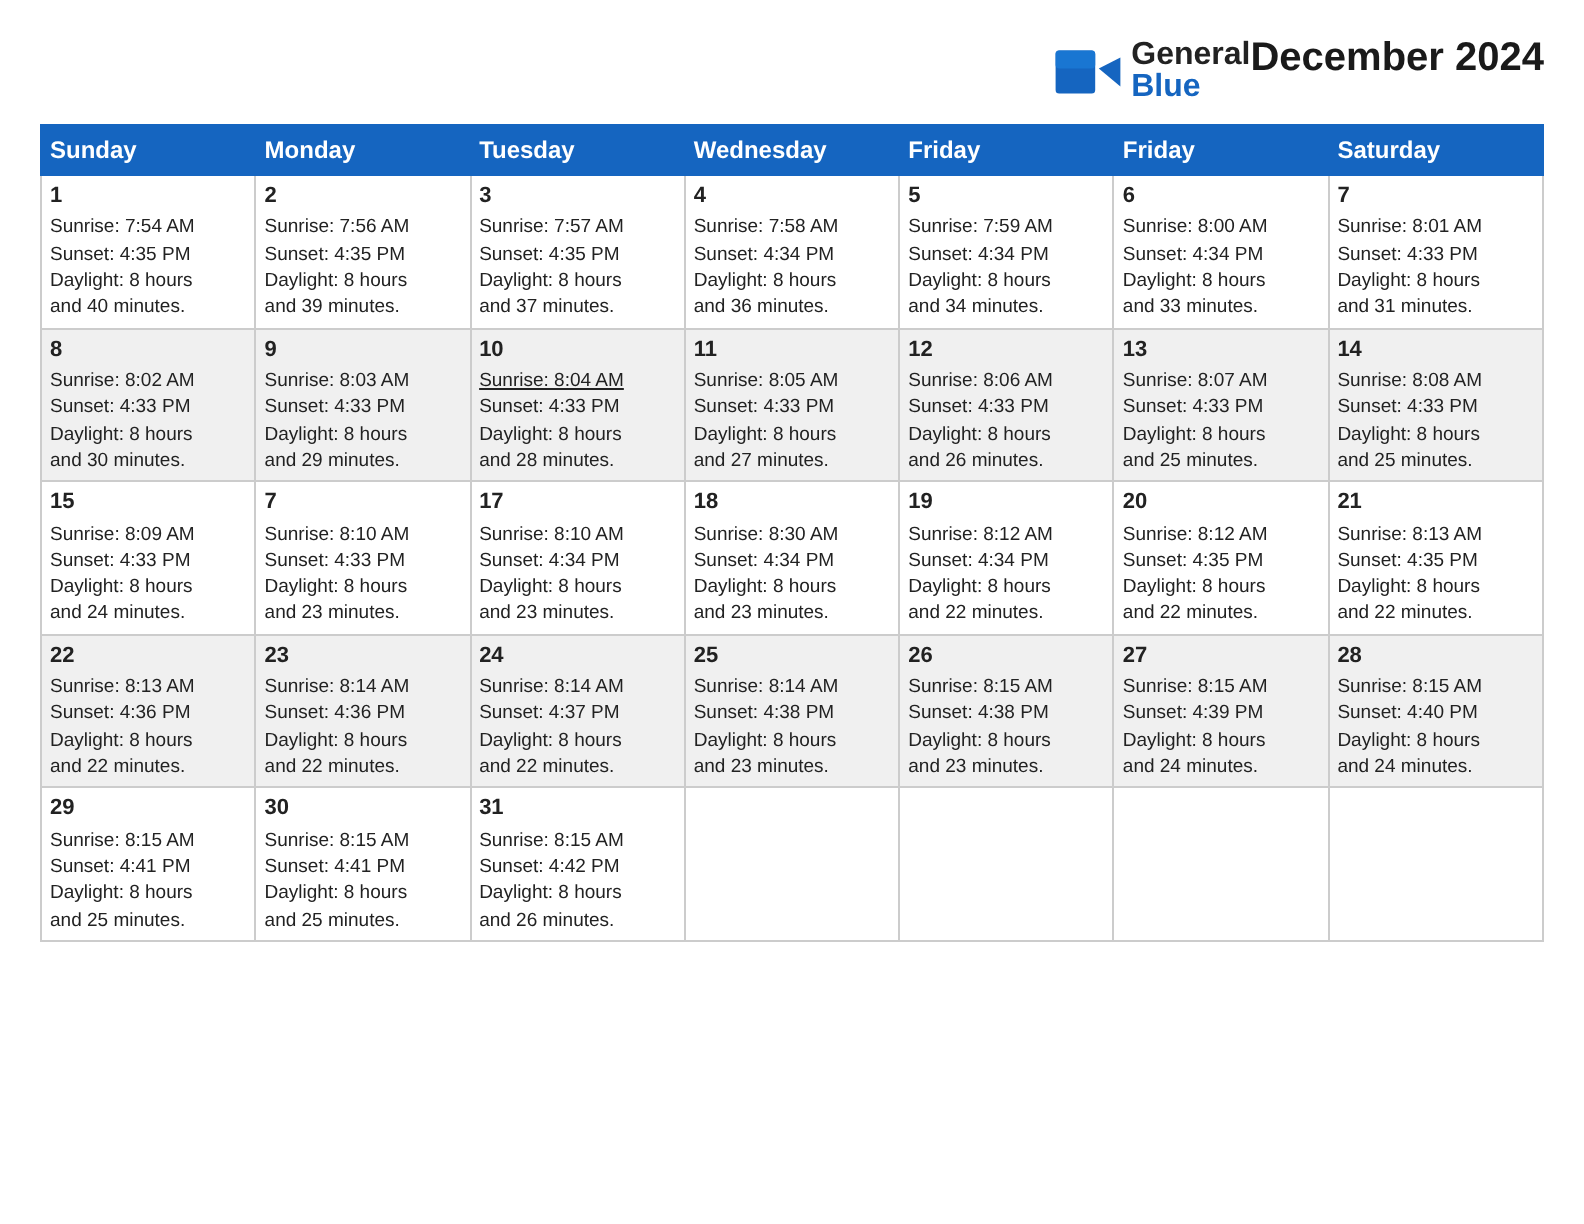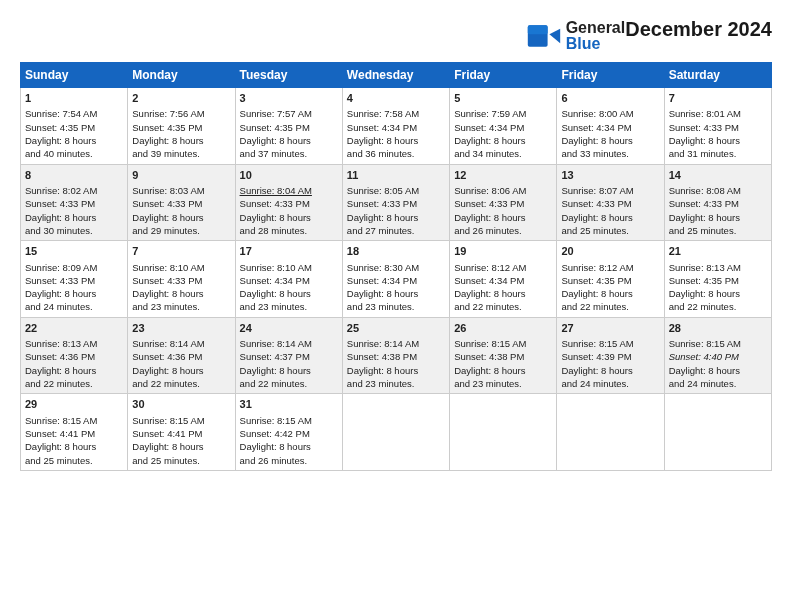--- a/index.html
+++ b/index.html
@@ -318,21 +318,21 @@
           <td>
             <span class="day-num">27</span>
             <span style="display: block;">Sunrise: 8:15 AM</span>
             <span style="display: block;">Sunset: 4:39 PM</span>
             <span style="display: block;">Daylight: 8 hours</span>
             <span style="display: block;">and 24 minutes.</span>
           </td>
           <td>
             <span class="day-num">28</span>
             <span style="display: block;">Sunrise: 8:15 AM</span>
-            <span style="display: block; font-style: italic;">Sunset: 4:40 PM</span>
+            <span style="display: block;">Sunset: 4:40 PM</span>
             <span style="display: block;">Daylight: 8 hours</span>
             <span style="display: block;">and 24 minutes.</span>
           </td>
         </tr>
         <tr>
           <td>
             <span class="day-num">29</span>
             <span style="display: block;">Sunrise: 8:15 AM</span>
             <span style="display: block;">Sunset: 4:41 PM</span>
             <span style="display: block;">Daylight: 8 hours</span>

